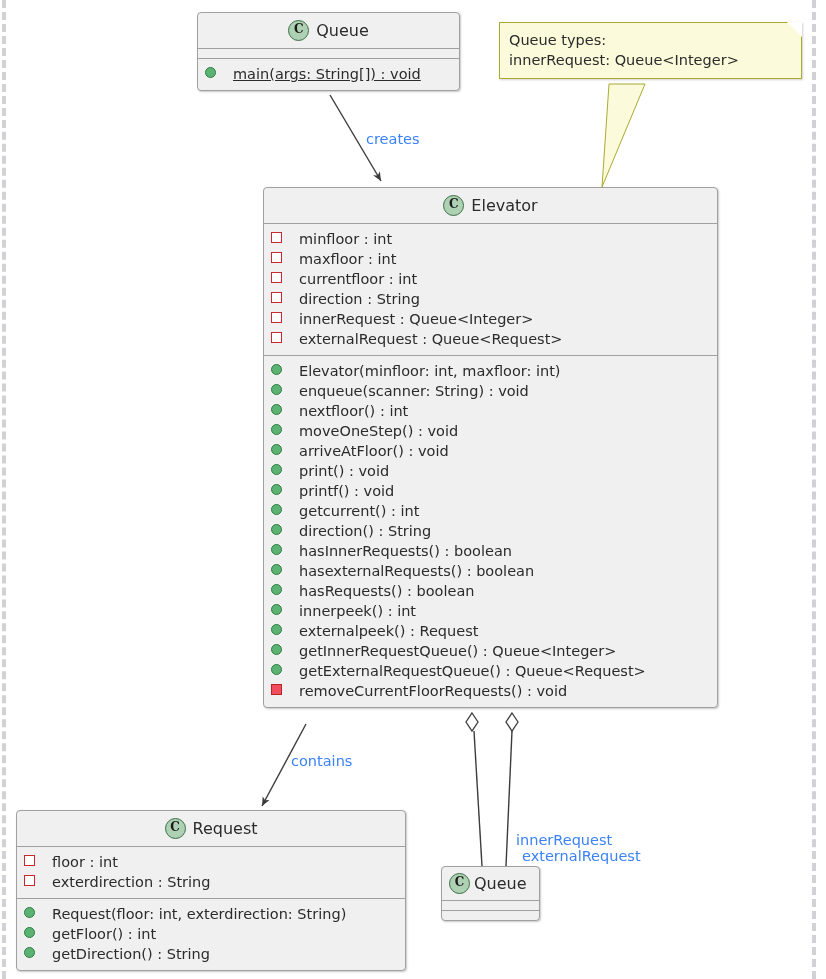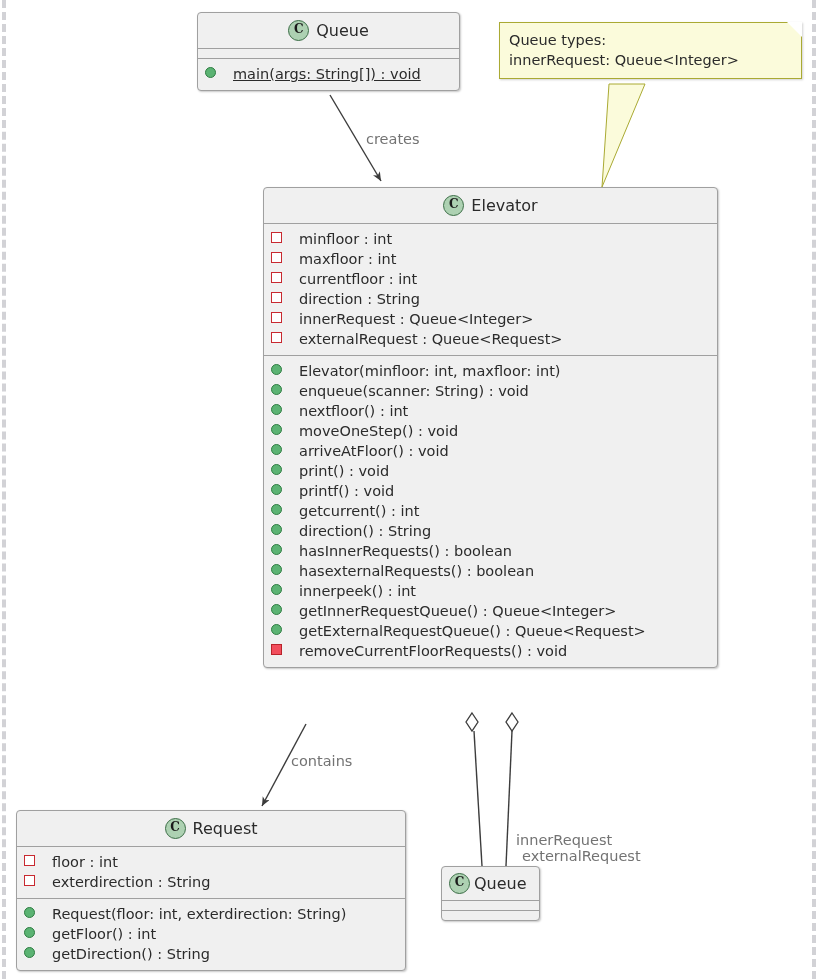--- a/index.html
+++ b/index.html
@@ -137,21 +137,21 @@
     width: 0; height: 0;
     border-left: 15px solid transparent;
     border-top: 15px solid #ffffff;
   }
 
   
   .edge-label {
     position: absolute;
     font-size: 14.5px;
     line-height: 18px;
-    color: #737373;
+    color: #3b82f6;
     white-space: nowrap;
   }
 </style>
 </head>
 <body>
 
 <div id="canvas">
 
   <div class="page-guide left"></div>
   <div class="page-guide right"></div>
@@ -286,21 +286,29 @@
       <div class="member">
         <span class="vis public-method"></span>
         <span class="member-text">hasInnerRequests() : boolean</span>
       </div>
       <div class="member">
         <span class="vis public-method"></span>
         <span class="member-text">hasexternalRequests() : boolean</span>
       </div>
       <div class="member">
         <span class="vis public-method"></span>
+        <span class="member-text">hasRequests() : boolean</span>
+      </div>
+      <div class="member">
+        <span class="vis public-method"></span>
         <span class="member-text">innerpeek() : int</span>
+      </div>
+      <div class="member">
+        <span class="vis public-method"></span>
+        <span class="member-text">externalpeek() : Request</span>
       </div>
       <div class="member">
         <span class="vis public-method"></span>
         <span class="member-text">getInnerRequestQueue() : Queue&lt;Integer&gt;</span>
       </div>
       <div class="member">
         <span class="vis public-method"></span>
         <span class="member-text">getExternalRequestQueue() : Queue&lt;Request&gt;</span>
       </div>
       <div class="member">

